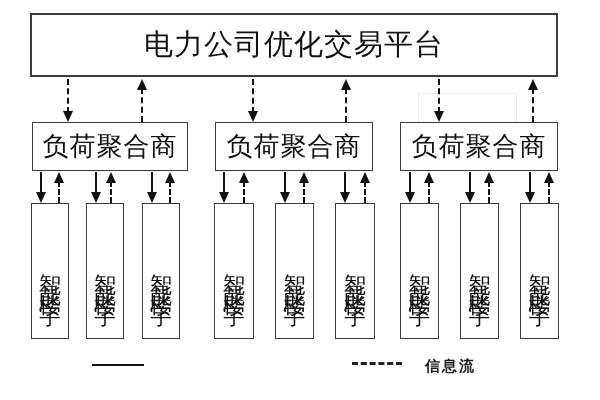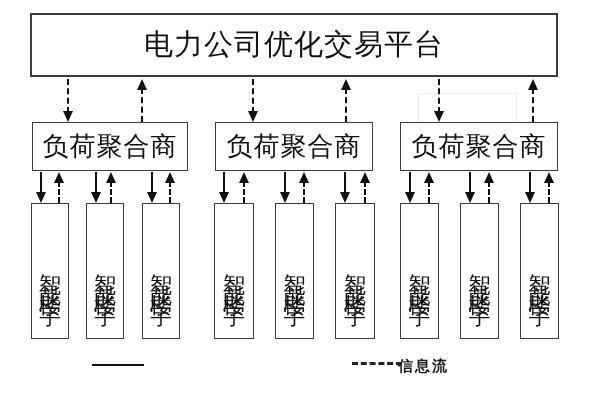--- a/index.html
+++ b/index.html
@@ -185,15 +185,15 @@
     </div>
   <div class="box building" style="left:460px;top:203px;width:39px;height:136px;">
       <span>智能楼宇</span>
     </div>
   <div class="box building" style="left:520px;top:203px;width:39px;height:136px;">
       <span>智能楼宇</span>
     </div>
 
   <div class="legend-line solid" style="left:92px;top:364px;width:52px;"></div>
   <div class="legend-line dashed" style="left:352px;top:362px;width:50px;"></div>
-  <div class="legend-label" style="left:398px;top:357px;font-family:Liberation Serif, serif;">信息流</div>
+  <div class="legend-label" style="left:425px;top:357px;font-family:Liberation Serif, serif;">信息流</div>
 
 </div>
 
 </body></html>

